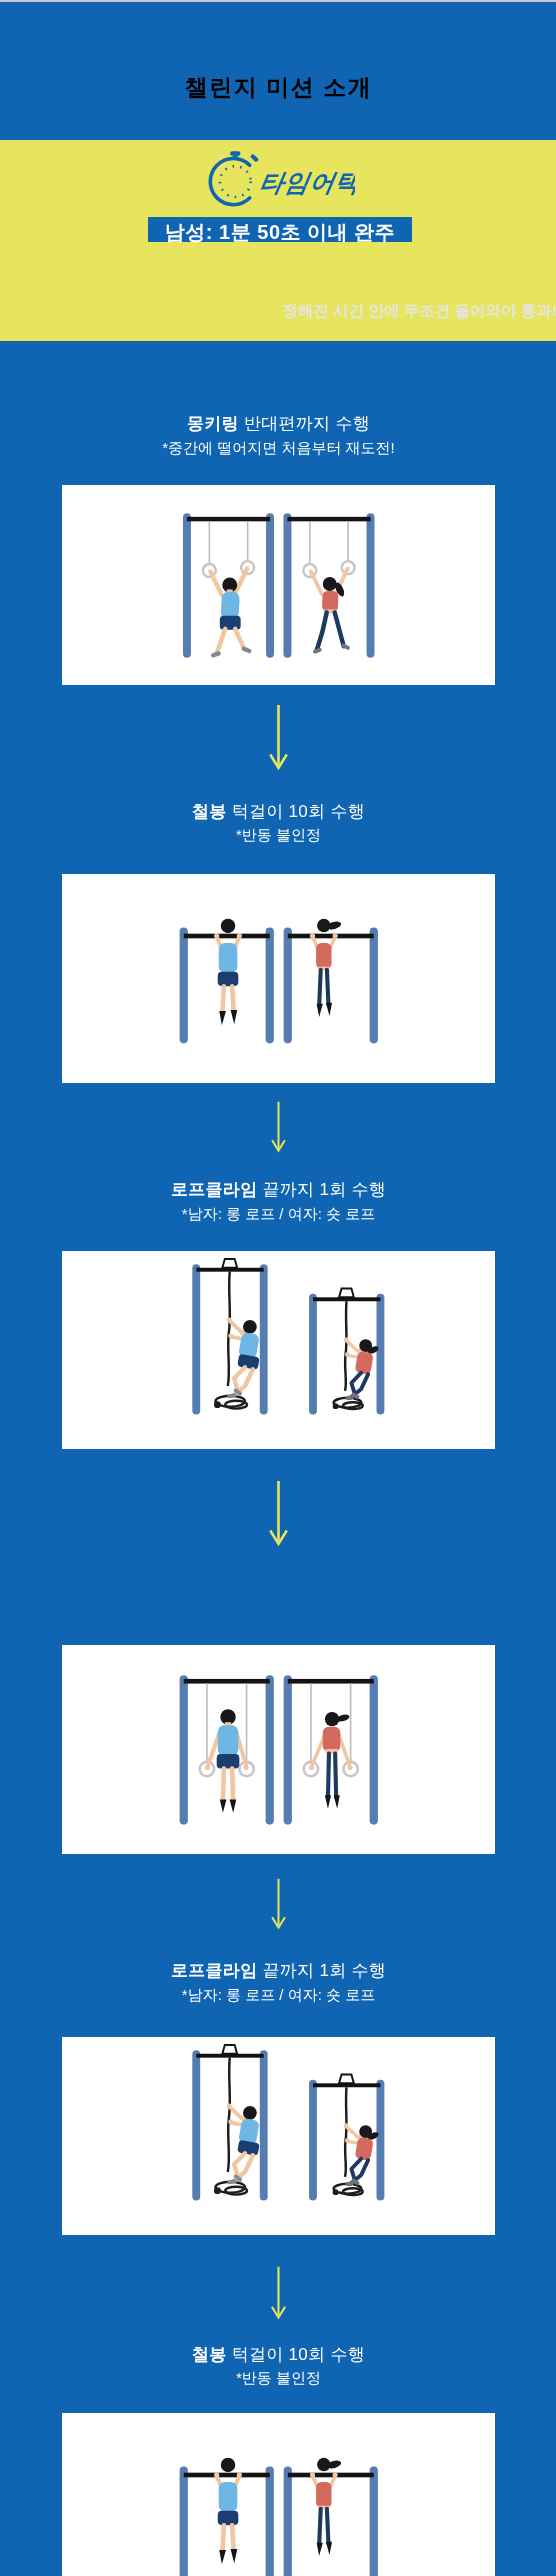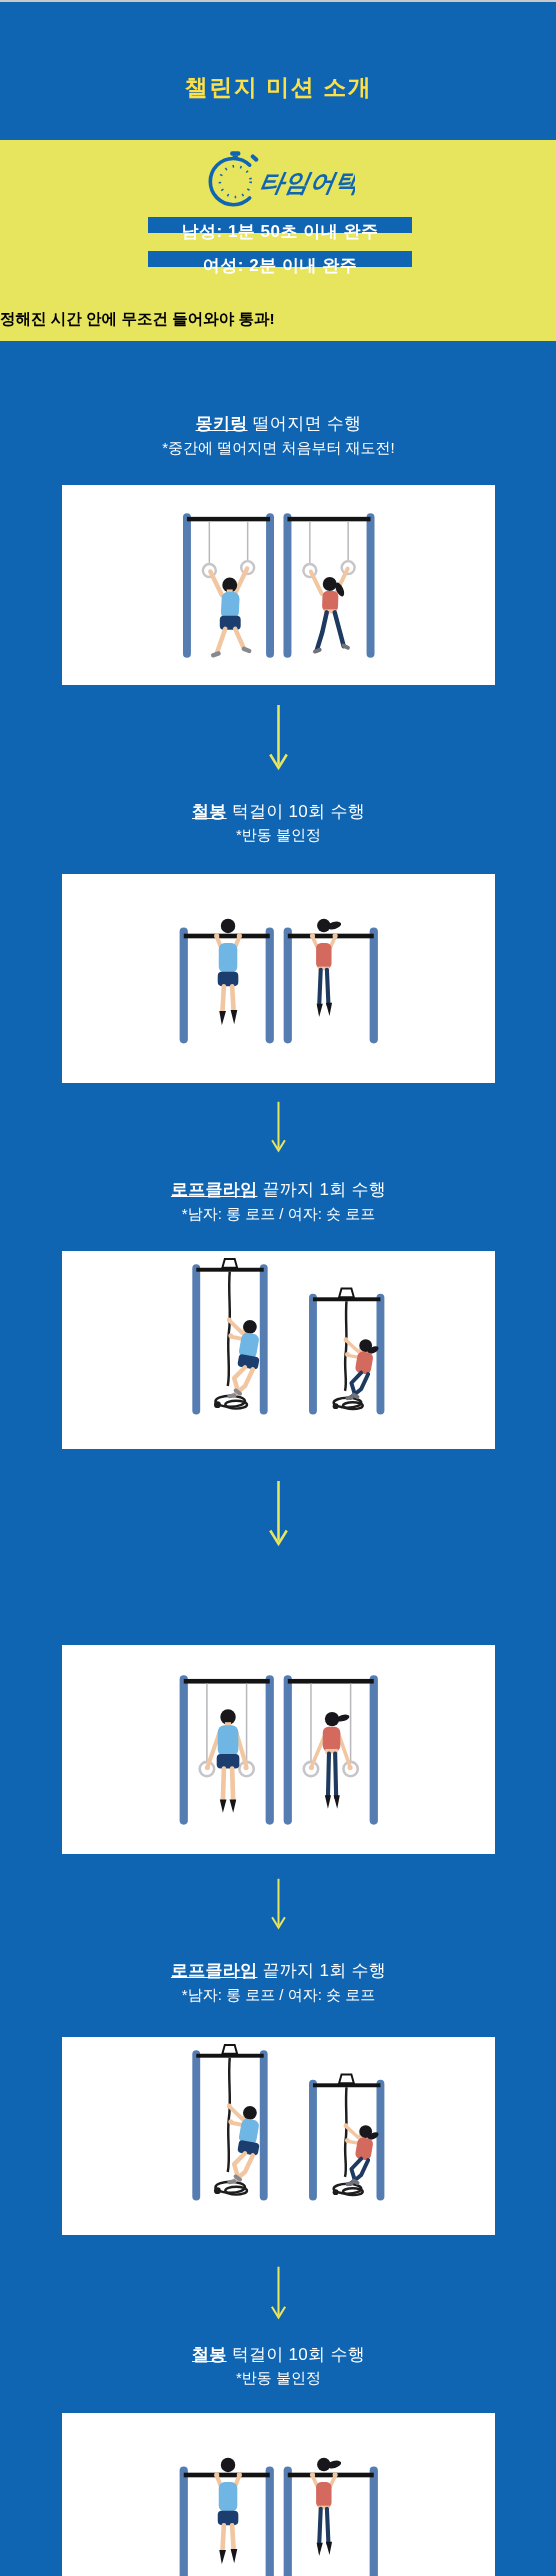--- a/index.html
+++ b/index.html
@@ -5,35 +5,35 @@
   html,body{margin:0;padding:0;background:#888;}
   #page{
     position:relative;width:557px;height:3478px;margin:0 auto;
     background:#1065b2;overflow:hidden;
     font-family:"Liberation Sans", sans-serif;
   }
   #page::before{content:"";position:absolute;top:0;left:0;width:100%;height:1.5px;background:#c9c9c9;z-index:9;}
   .band-yellow{position:absolute;left:0;top:140px;width:100%;height:201px;background:#e7e45e;}
 
   .page-title{position:absolute;top:72px;left:0;width:100%;text-align:center;
-    color:#fde047;font-size:23px;font-weight:bold;letter-spacing:1.5px;}
+    color:#000000;font-size:23px;font-weight:bold;letter-spacing:1.5px;}
 
   .logo{position:absolute;left:206px;top:149px;}
-  .banner{position:absolute;left:148px;width:264px;height:16px;background:#1065b2;
-    color:#fff;font-weight:bold;font-size:17px;text-align:center;line-height:30px;letter-spacing:0.5px;}
+  .banner{position:absolute;left:148px;width:264px;height:25px;background:#1065b2;
+    color:#fff;font-weight:bold;font-size:20px;text-align:center;line-height:30px;letter-spacing:0.5px;}
   #banner-male{top:217px;}
   #banner-female{top:251px;}
-  .pass-line{position:absolute;top:301px;left:0;width:100%;text-align:left;
-    color:#000000;font-weight:bold;font-size:15.5px;margin-top:8px;}
+  .pass-line{position:absolute;top:301px;left:0;width:100%;text-align:right;
+    color:#e5e5e5;font-weight:bold;font-size:15.5px;}
 
   .badge{position:absolute;left:429px;top:284px;}
 
   .m-title{position:absolute;left:0;width:100%;text-align:center;color:#fff;
     font-size:17px;font-weight:400;letter-spacing:0.3px;}
-  .m-title b{font-weight:700;text-decoration:underline;}
+  .m-title b{font-weight:700;}
   .m-sub{position:absolute;left:0;width:100%;text-align:center;color:#fff;font-size:15px;font-weight:400;}
   .card{position:absolute;left:62px;width:433px;background:#ffffff;
     display:flex;align-items:center;justify-content:center;overflow:hidden;}
   .arrow{position:absolute;left:266px;}
 
   #mt1{top:412px;}  #ms1{top:439px;}  #mc1{top:485px;height:200px;}
   #ar1{top:704px;}
   #mt2{top:800px;} #ms2{top:826px;} #mc2{top:874px;height:209px;}
   #ar2{top:1101px;}
   #mt3{top:1178px;} #ms3{top:1205px;} #mc3{top:1251px;height:198px;}
@@ -234,26 +234,25 @@
       <rect x="47" y="4" width="20" height="9" rx="4" fill="#1065b2"></rect>
       <rect x="52" y="12" width="10" height="9" fill="#1065b2"></rect>
       <rect x="86" y="13" width="17" height="8" rx="4" fill="#1065b2" transform="rotate(42 94 17)"></rect>
       <g transform="skewX(-10)">
         <text x="116" y="82" font-size="48" font-weight="bold" font-style="italic" fill="#1065b2" letter-spacing="1">타임어택</text>
       </g>
     </svg>
   </div>
 
   <div class="banner" id="banner-male">남성: 1분 50초 이내 완주</div>
-  <div class="banner" id="banner-female">여성: 2분 이내 완주</div>
 
   <div class="pass-line">정해진 시간 안에 무조건 들어와야 통과!</div>
 
 
-  <div class="m-title" id="mt1"><b>몽키링</b><span> 떨어지면 수행</span></div>
+  <div class="m-title" id="mt1"><b>몽키링</b><span> 반대편까지 수행</span></div>
   <div class="m-sub" id="ms1">*중간에 떨어지면 처음부터 재도전!</div>
   <div class="card" id="mc1">
     <svg width="433" height="199" viewBox="0 0 840 400">
         <use href="#sc-monkey"></use>
       </svg>
   </div>
   <svg class="arrow" id="ar1" width="25" height="67" viewBox="0 0 48 130">
       <use href="#sc-arrow"></use>
     </svg>
 

